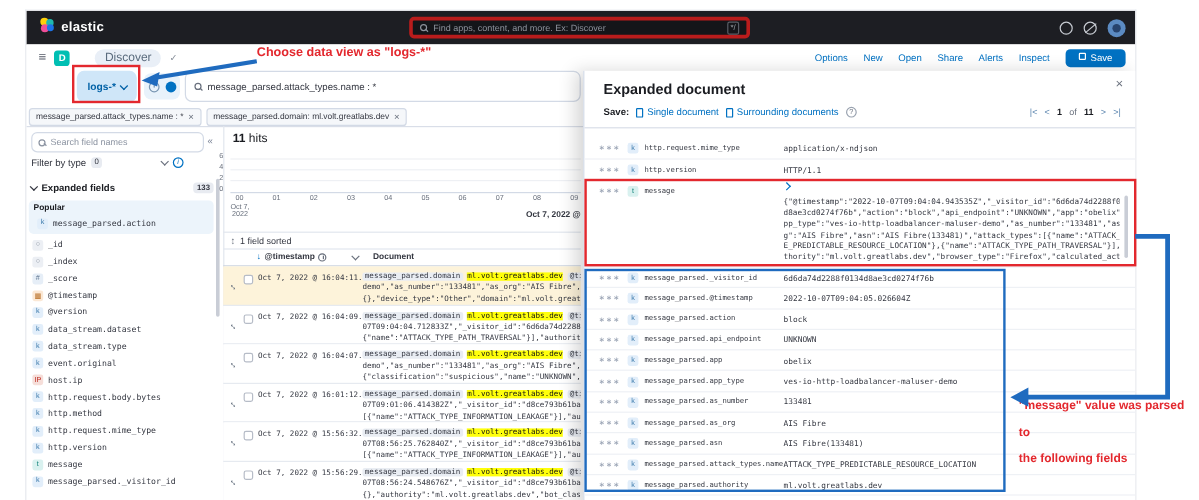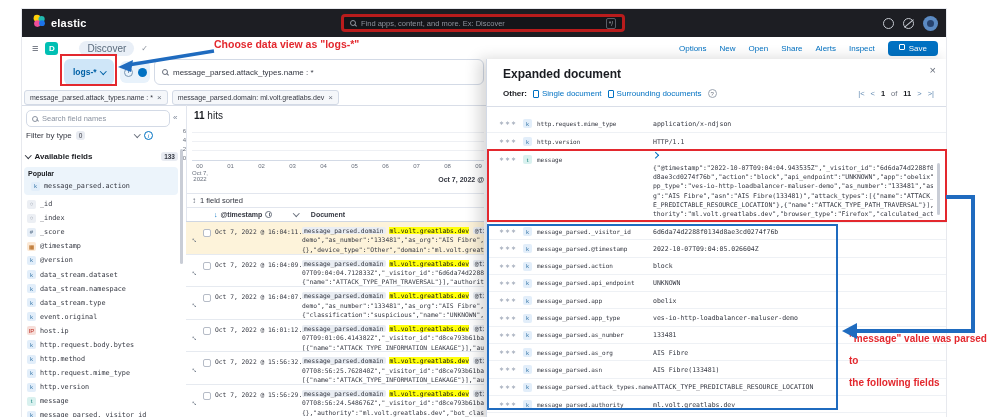--- a/index.html
+++ b/index.html
@@ -261,21 +261,21 @@
   </div>
   <span class="sb-collapse">«</span>
   <div class="sb-filter">
     <span>Filter by type</span>
     <span class="cntbadge">0</span>
     <span class="chev" style="color:#69707d;margin-left:46px;"></span>
     <span class="infoc">i</span>
   </div>
   <div class="sb-avail">
     <span class="chev" style="color:#343741;"></span>
-    <span>Available fields</span>
+    <span>Expanded fields</span>
     <span class="cntbadge" style="margin-left:auto;margin-right:4px;">133</span>
   </div>
   <div class="sb-popular">
     <div class="sb-popular-label">Popular</div>
     <div>
 
         <div class="sb-item" style="height:12px;">
           <span class="fb bt-k">k</span>
           <span class="sb-name">message_parsed.action</span>
         </div>
@@ -306,24 +306,20 @@
       <div class="sb-item">
         <span class="fb bt-k">k</span>
         <span class="sb-name">@version</span>
       </div>
 
       <div class="sb-item">
         <span class="fb bt-k">k</span>
         <span class="sb-name">data_stream.dataset</span>
       </div>
 
-      <div class="sb-item">
-        <span class="fb bt-k">k</span>
-        <span class="sb-name">data_stream.namespace</span>
-      </div>
 
       <div class="sb-item">
         <span class="fb bt-k">k</span>
         <span class="sb-name">data_stream.type</span>
       </div>
 
       <div class="sb-item">
         <span class="fb bt-k">k</span>
         <span class="sb-name">event.original</span>
       </div>
@@ -474,21 +470,21 @@
           <div>07T08:56:24.548676Z","_visitor_id":"d8ce793b61ba4</div>
           <div>{},"authority":"ml.volt.greatlabs.dev","bot_class</div>
         </div>
       </div>
     </div>
 
   <div class="panel">
     <div class="panel-title">Expanded document</div>
     <span class="panel-close">×</span>
     <div class="view-row">
-      <span class="view-label">Other:</span>
+      <span class="view-label">Save:</span>
       <span class="vlink">
         <span class="docico"></span>
         <span>Single document</span>
       </span>
       <span class="vlink">
         <span class="docico"></span>
         <span>Surrounding documents</span>
       </span>
       <span class="helpc">?</span>
     </div>

